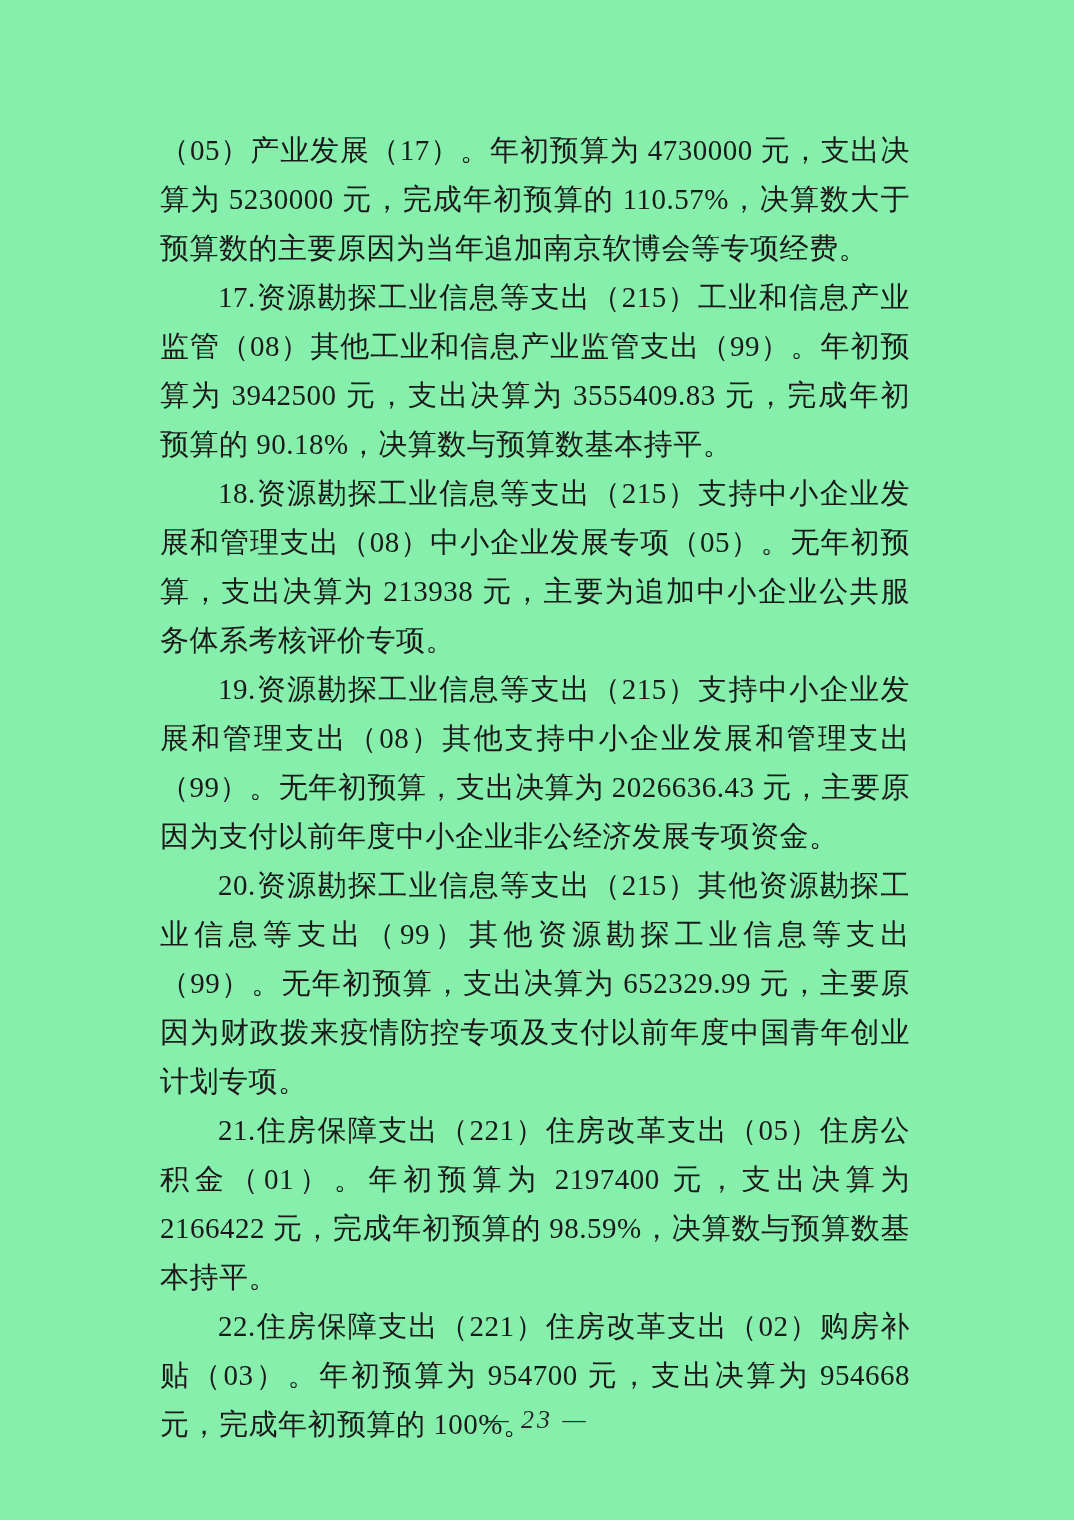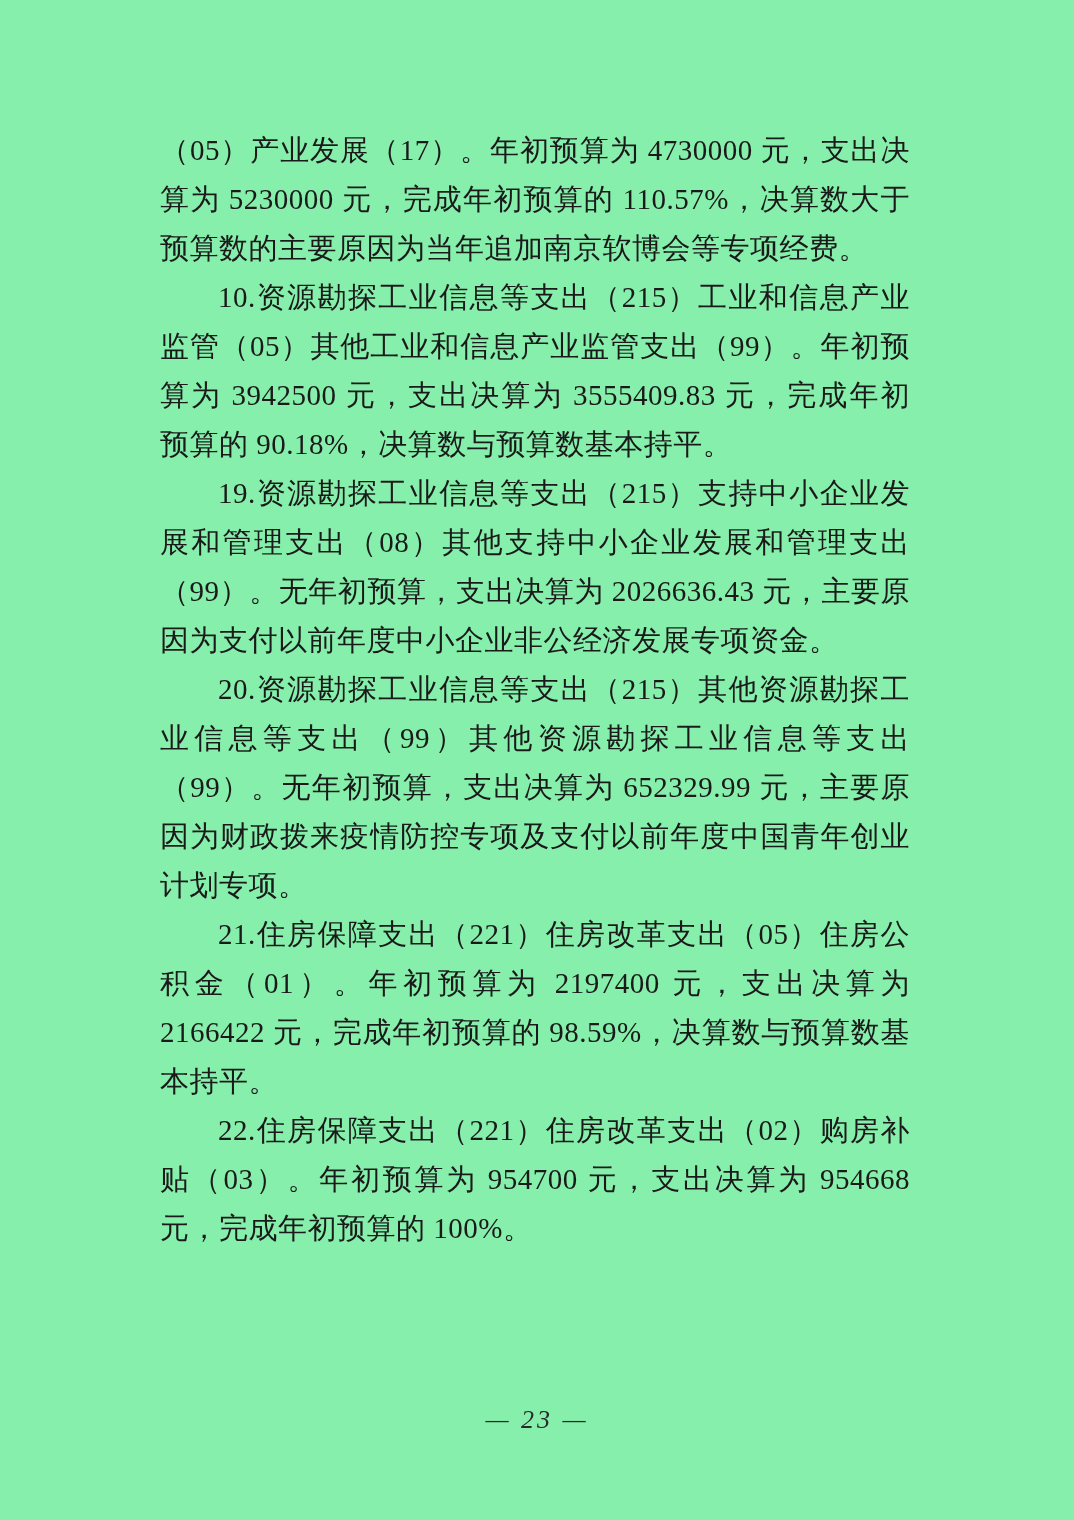--- a/index.html
+++ b/index.html
@@ -52,21 +52,22 @@
     letter-spacing: 3px;
     font-style: italic;
   }
 </style>
 </head>
 <body>
 
 <div class="page">
   <div class="text-block">
     <p class="para">（05）产业发展（17）。年初预算为 4730000 元，支出决算为 5230000 元，完成年初预算的 110.57%，决算数大于预算数的主要原因为当年追加南京软博会等专项经费。</p>
-    <p class="para indent">10.资源勘探工业信息等支出（215）工业和信息产业监管（05）其他工业和信息产业监管支出（99）。年初预算为 3942500 元，支出决算为 3555409.83 元，完成年初预算的 90.18%，决算数与预算数基本持平。</p>
+    <p class="para indent">17.资源勘探工业信息等支出（215）工业和信息产业监管（08）其他工业和信息产业监管支出（99）。年初预算为 3942500 元，支出决算为 3555409.83 元，完成年初预算的 90.18%，决算数与预算数基本持平。</p>
+    <p class="para indent">18.资源勘探工业信息等支出（215）支持中小企业发展和管理支出（08）中小企业发展专项（05）。无年初预算，支出决算为 213938 元，主要为追加中小企业公共服务体系考核评价专项。</p>
     <p class="para indent">19.资源勘探工业信息等支出（215）支持中小企业发展和管理支出（08）其他支持中小企业发展和管理支出（99）。无年初预算，支出决算为 2026636.43 元，主要原因为支付以前年度中小企业非公经济发展专项资金。</p>
     <p class="para indent">20.资源勘探工业信息等支出（215）其他资源勘探工业信息等支出（99）其他资源勘探工业信息等支出（99）。无年初预算，支出决算为 652329.99 元，主要原因为财政拨来疫情防控专项及支付以前年度中国青年创业计划专项。</p>
     <p class="para indent">21.住房保障支出（221）住房改革支出（05）住房公积金（01）。年初预算为 2197400 元，支出决算为 2166422 元，完成年初预算的 98.59%，决算数与预算数基本持平。</p>
     <p class="para indent">22.住房保障支出（221）住房改革支出（02）购房补贴（03）。年初预算为 954700 元，支出决算为 954668 元，完成年初预算的 100%。</p>
   </div>
 
   <div class="footer">
     <span>— 23 —</span>
   </div>
 </div>

